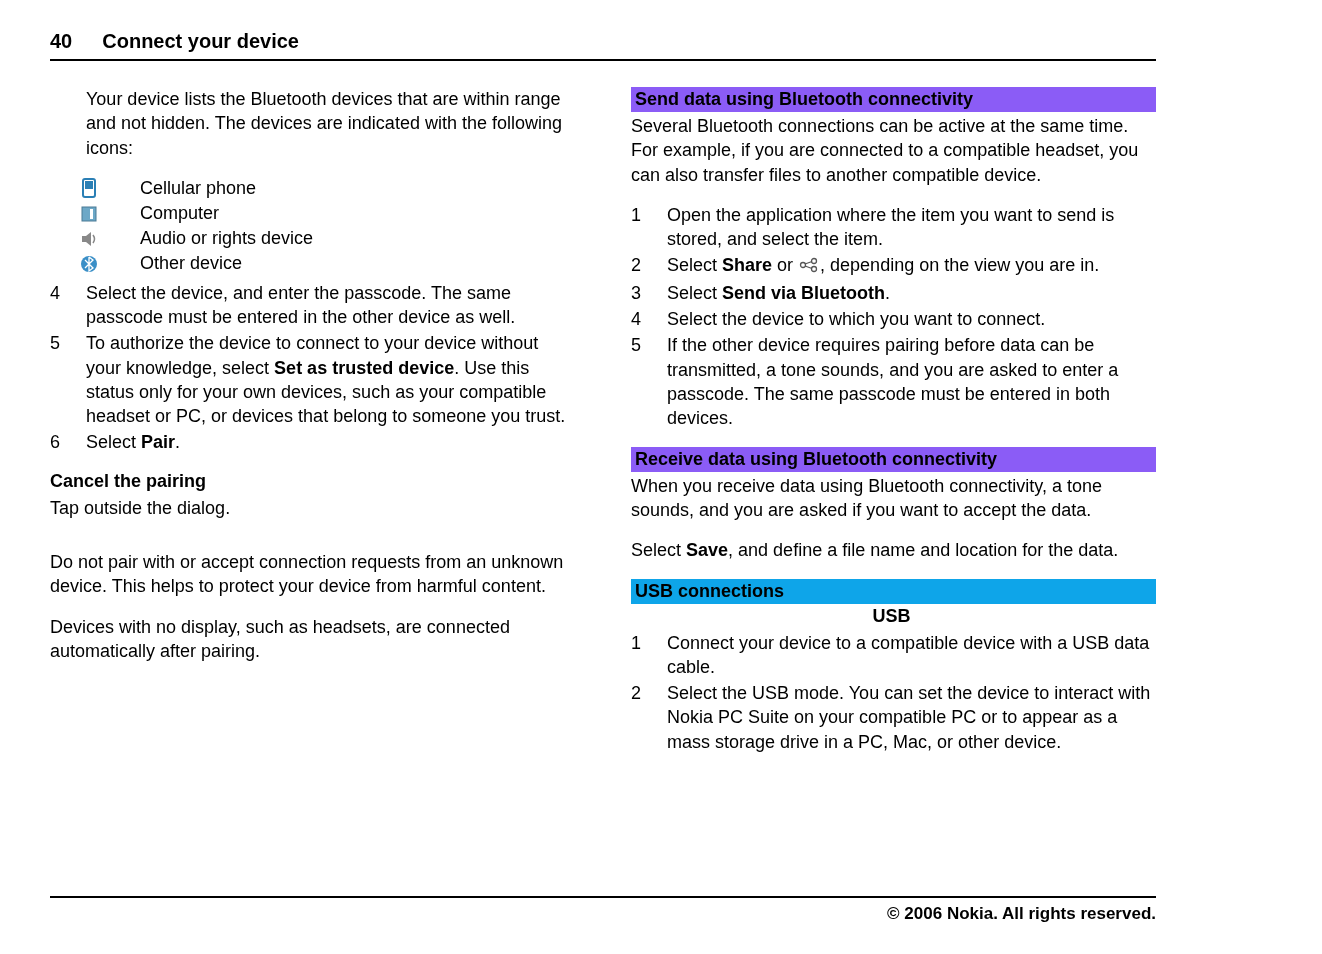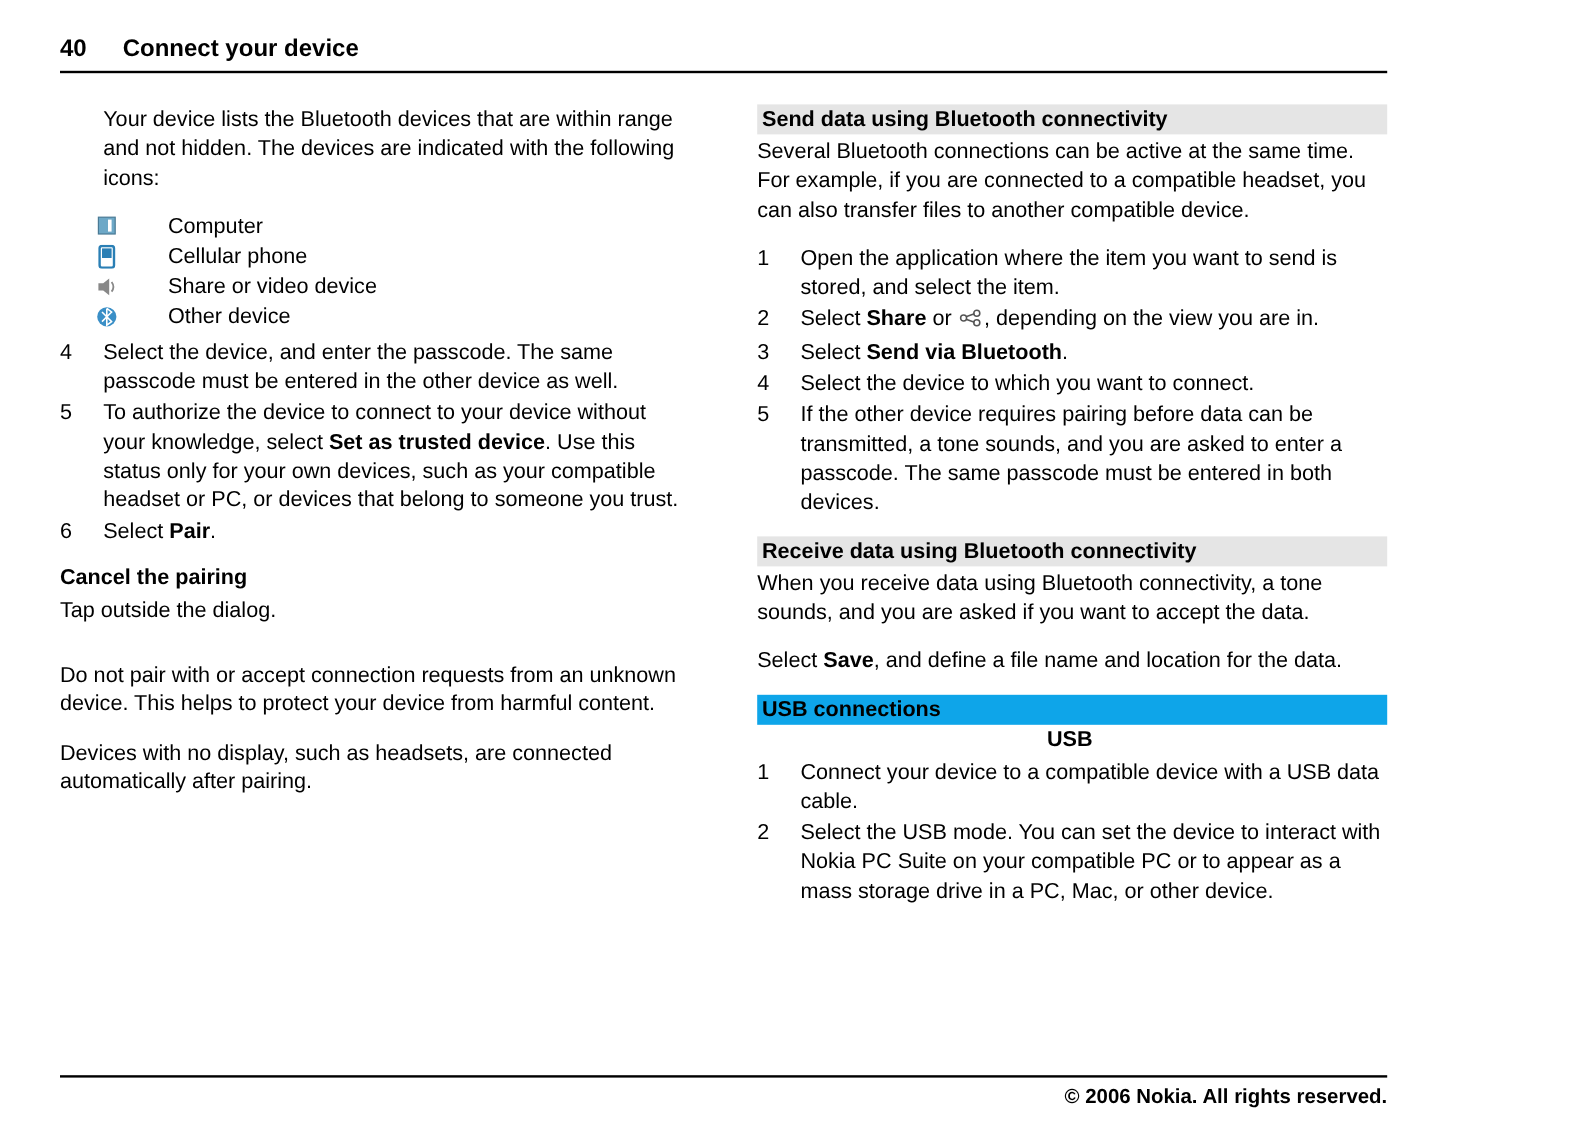--- a/index.html
+++ b/index.html
@@ -65,21 +65,21 @@
   .num-item .num {
     width: 36px;
     flex-shrink: 0;
   }
   .bold { font-weight: bold; }
   .sub-h {
     font-weight: bold;
     margin: 12px 0 4px 0;
   }
   .grey-h {
-    background: #e5e5e5;
+    background: #8b5cf6;
     font-weight: bold;
     padding: 2px 4px;
     margin: 0 0 2px 0;
   }
   .grey-h.dark {
     background: #0ea5e9;
   }
   .grey-h + .grey-h { margin-top: -2px; }
   .share-icon {
     display: inline-block;
@@ -110,44 +110,44 @@
 
   <div class="columns">
 
     <div class="col">
 
       <p style="margin-left:36px;">Your device lists the Bluetooth devices that are within range and not hidden. The devices are indicated with the following icons:</p>
 
       <div class="icon-table">
         <div class="icon-row">
           <span class="icon-cell">
+            <svg width="18" height="20">
+                <rect x="3" y="1" width="12" height="18" rx="2" fill="#fff" stroke="#2a7fb5" stroke-width="2"></rect>
+                <rect x="5" y="3" width="8" height="8" fill="#2a7fb5"></rect>
+              </svg>
+          </span>
+          <span>Cellular phone</span>
+        </div>
+        <div class="icon-row">
+          <span class="icon-cell">
             <svg width="18" height="18">
                 <rect x="2" y="2" width="14" height="14" fill="#6da8c7" stroke="#4a7a95" stroke-width="1"></rect>
                 <rect x="10" y="4" width="3" height="10" fill="#fff"></rect>
               </svg>
           </span>
           <span>Computer</span>
         </div>
         <div class="icon-row">
           <span class="icon-cell">
-            <svg width="18" height="20">
-                <rect x="3" y="1" width="12" height="18" rx="2" fill="#fff" stroke="#2a7fb5" stroke-width="2"></rect>
-                <rect x="5" y="3" width="8" height="8" fill="#2a7fb5"></rect>
-              </svg>
-          </span>
-          <span>Cellular phone</span>
-        </div>
-        <div class="icon-row">
-          <span class="icon-cell">
             <svg width="20" height="18">
                 <polygon points="2,6 6,6 11,2 11,16 6,12 2,12" fill="#888"></polygon>
                 <path d="M13 5 Q16 9 13 13" fill="none" stroke="#888" stroke-width="1.5"></path>
               </svg>
           </span>
-          <span>Share or video device</span>
+          <span>Audio or rights device</span>
         </div>
         <div class="icon-row">
           <span class="icon-cell">
             <svg width="18" height="18">
                 <circle cx="9" cy="9" r="8" fill="#3a8fc7"></circle>
                 <path d="M9 2 L13 5 L9 9 L13 13 L9 16 L9 2 M5 5 L13 13 M5 13 L13 5" fill="none" stroke="#fff" stroke-width="1.3"></path>
               </svg>
           </span>
           <span>Other device</span>
         </div>

